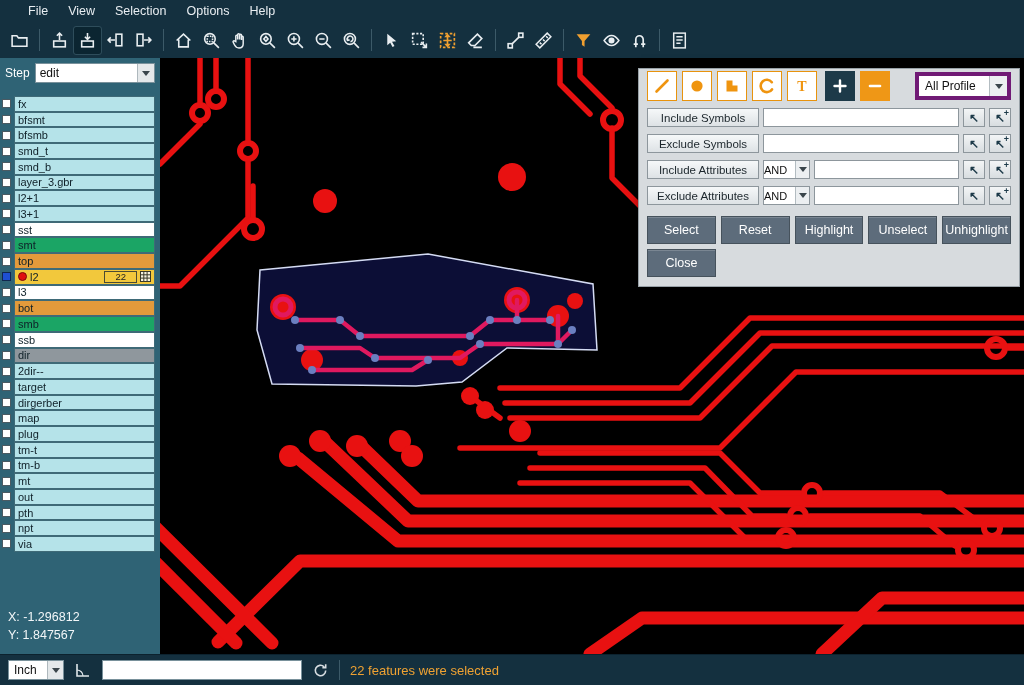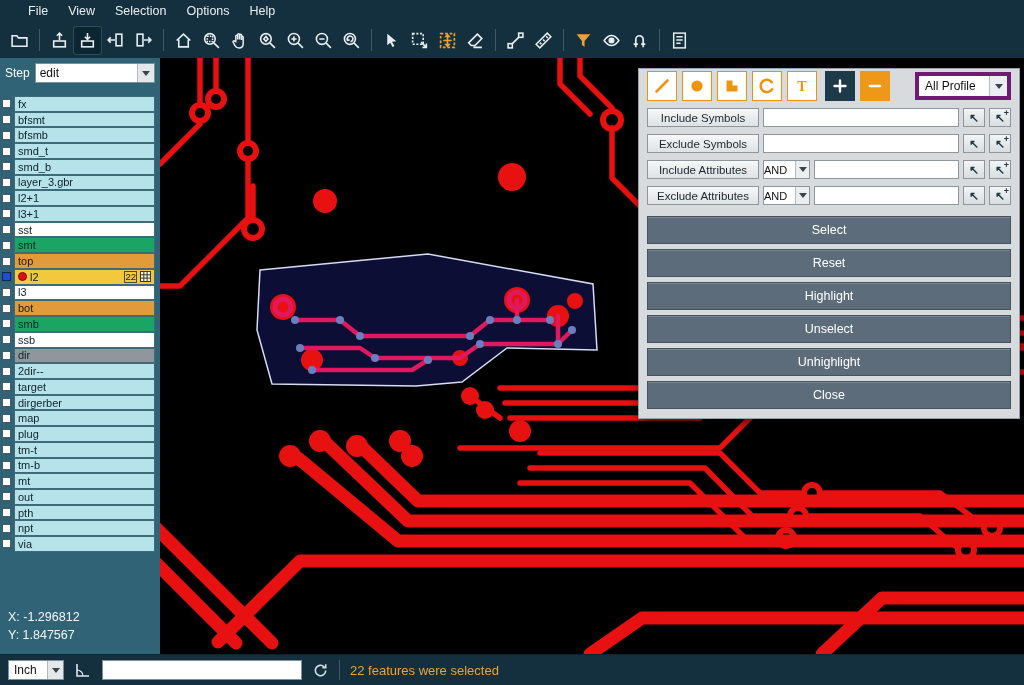--- a/index.html
+++ b/index.html
@@ -23,21 +23,21 @@
 .combo .dd{position:absolute;right:0;top:0;bottom:0;width:17px;background:#e4e8ea;border-left:1px solid #aeb8bd;display:flex;align-items:center;justify-content:center}
 .chev{width:0;height:0;border-left:4px solid transparent;border-right:4px solid transparent;border-top:5px solid #3a454b}
 .layers{position:absolute;top:38px;left:0;right:0}
 .lrow{display:flex;align-items:center;height:15.72px;padding-left:2px}
 .cb{width:9px;height:9px;background:#fff;border:1px solid #4b5a62;margin-right:3px;flex:none}
 .cb.on{background:#1e4fd2;border-color:#10264f}
 .cell{width:141px;height:100%;border:1px solid #3f6a77;display:flex;align-items:center;font-size:11px;color:#0f2028;padding:0 3px;overflow:hidden;white-space:nowrap}
 .t-cyan{background:#b5e3e9}.t-white{background:#fff}.t-green{background:#1ba565}
 .t-orange{background:#e39a3b}.t-yellow{background:#f2c83c}.t-gray{background:#8f979d}
 .adot{width:9px;height:9px;border-radius:50%;background:#e01010;margin-right:3px;flex:none;border:1px solid #7d0a0a}
-.badge{margin-left:auto;border:1px solid #4b4b33;font-size:9.5px;line-height:10px;padding:0 0;color:#222}
+.badge{margin-left:auto;border:1px solid #4b4b33;font-size:9.5px;line-height:10px;padding:0 10px;color:#222}
 .gico{margin-left:3px;display:flex;flex:none}
 .xy{position:absolute;left:8px;bottom:10px;color:#f2f6f8;font-size:12.5px;line-height:18px}
 
 .canvas{position:absolute;left:160px;top:58px;right:0;bottom:31px;background:#000}
 .canvas svg{display:block;width:100%;height:100%}
 
 .dialog{position:absolute;left:638px;top:68px;width:382px;background:#d7dbde;border:1px solid #98a1a7;box-shadow:3px 4px 12px rgba(0,0,0,.55);padding:0 8px 9px}
 .dtitle{height:24px;display:flex;align-items:center;color:#9aa0a6;font-size:12px;position:relative}
 .dclose{position:absolute;right:-3px;top:3px;width:17px;height:17px;background:#c6ccd0;border:1px solid #a3abb1;color:#677077;font-size:10px;display:flex;align-items:center;justify-content:center}
 .dtools{display:flex;gap:5px;align-items:center;margin-top:2px}
@@ -46,21 +46,21 @@
 .fminus{width:30px;height:30px;background:#ef9716;display:flex;align-items:center;justify-content:center}
 .fprofile{margin-left:auto;width:96px;height:28px;background:#fff;border:4px solid #701a75;display:flex;align-items:center;padding-left:6px;font-size:12px;color:#111;position:relative}
 .fprofile .dd{position:absolute;right:0;top:0;bottom:0;width:18px;background:#eceff1;border-left:1px solid #b3bcc1;display:flex;align-items:center;justify-content:center}
 .frow{display:flex;gap:4px;margin-top:7px;height:19px;align-items:stretch}
 .flabel{width:112px;background:linear-gradient(#f6f8f9,#dde2e5);border:1px solid #8d969c;font-size:11.5px;color:#1c262c;display:flex;align-items:center;justify-content:center;flex:none}
 .fand{width:47px;background:#fff;border:1px solid #8d969c;font-size:11px;color:#111;display:flex;align-items:center;position:relative;flex:none}
 .fand .dd{position:absolute;right:0;top:0;bottom:0;width:14px;background:#eceff1;border-left:1px solid #b3bcc1;display:flex;align-items:center;justify-content:center}
 .finput{flex:1;min-width:0;border:1px solid #8d969c;background:#fff;font:12px "Liberation Sans",sans-serif;padding:0 3px}
 .fpick{width:22px;background:linear-gradient(#f3f5f6,#d8dde0);border:1px solid #8d969c;color:#1d3a49;font-size:12px;font-weight:bold;display:flex;align-items:center;justify-content:center;position:relative;flex:none}
 .fpick .plus{position:absolute;right:1px;top:-1px;font-size:9px;font-weight:700}
-.dactions{display:grid;grid-template-columns:1fr;gap:5px;margin-top:11px}
+.dactions{display:grid;grid-template-columns:1fr 1fr 1fr 1fr 1fr;gap:5px;margin-top:11px}
 .abtn{height:28px;background:#5d6c7b;border:1px solid #46525c;color:#fff;font-size:12.5px;display:flex;align-items:center;justify-content:center;box-shadow:inset 0 1px 0 rgba(255,255,255,.18)}
 
 .bottombar{position:absolute;left:0;bottom:0;right:0;height:31px;background:#14303f;display:flex;align-items:center;padding-left:8px;gap:10px;border-top:1px solid #0c222e}
 .unit{width:56px;height:20px;background:#fff;border:1px solid #79919b;display:flex;align-items:center;font-size:12px;color:#111;padding-left:5px;position:relative;flex:none}
 .unit .dd{position:absolute;right:0;top:0;bottom:0;width:16px;background:#e4e8ea;border-left:1px solid #aeb8bd;display:flex;align-items:center;justify-content:center}
 .cmdinput{width:200px;height:20px;background:#fff;border:1px solid #79919b;font:12px "Liberation Sans",sans-serif;padding:0 4px}
 .bsep{width:1px;height:20px;background:#3c5a68}
 .msg{color:#f0a232;font-size:13px}
 .bicon{display:flex;align-items:center;justify-content:center}
 </style>

